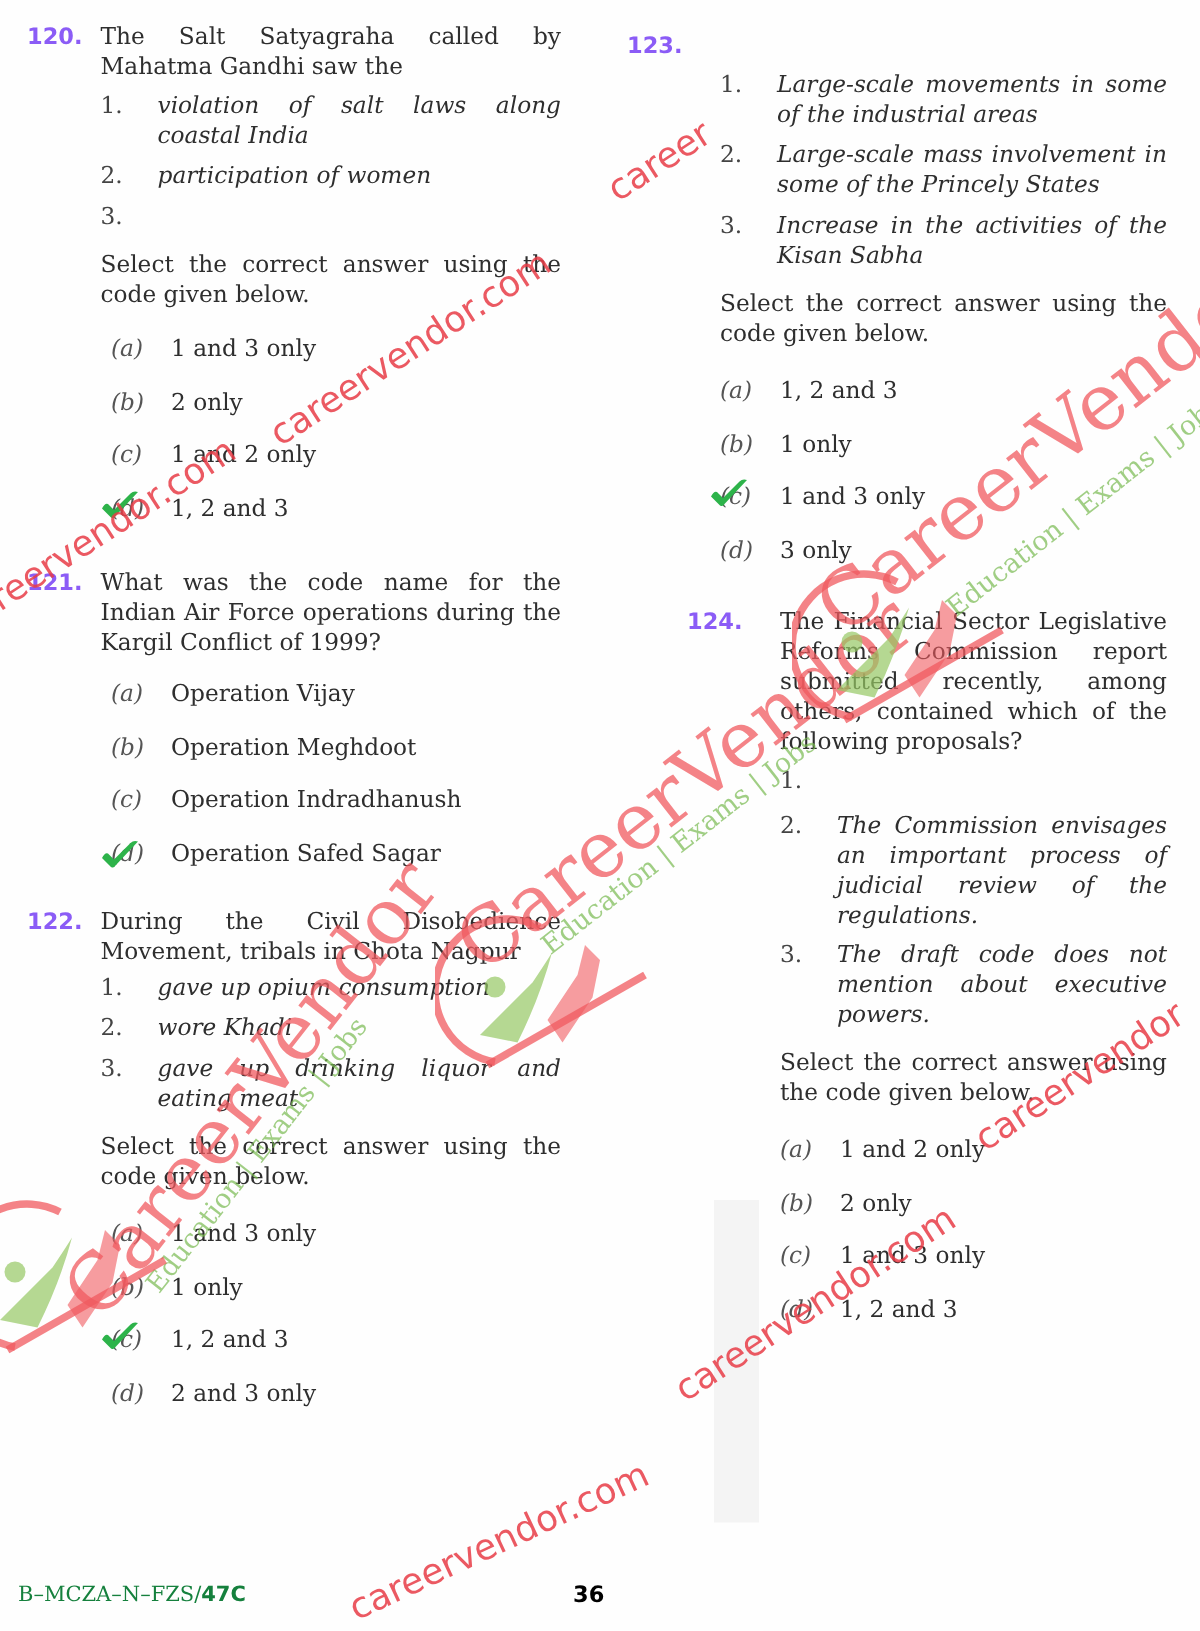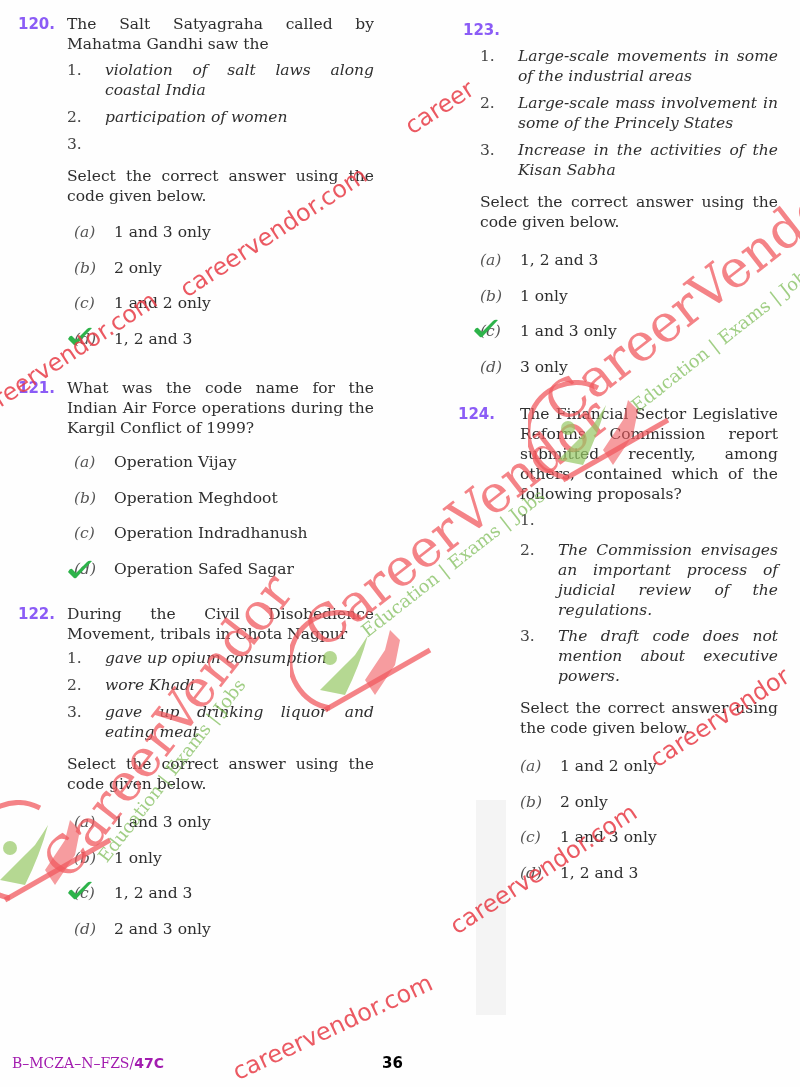--- a/index.html
+++ b/index.html
@@ -23,21 +23,21 @@
 
   .instr { margin-left: 49px; margin-top: 12px; font-size: 15.5px; line-height: 20px; text-align: justify; }
 
   .options { margin-left: 56px; margin-top: 16px; }
   .option { position: relative; display: flex; font-size: 15.5px; line-height: 20px; height: 35.5px; }
   .opt-label { width: 40px; flex: none; font-style: italic; color: #555; font-family: "DejaVu Serif", "Liberation Serif", serif; }
   .opt-text { flex: 1; }
 
   .check { position: absolute; left: -9px; top: -4px; width: 30px; height: 24px; }
 
-  .footer-code { position: absolute; left: 12px; top: 1055px; font-size: 14px; font-family: "DejaVu Serif", "Liberation Serif", serif; color: #a21caf; }
+  .footer-code { position: absolute; left: 12px; top: 1055px; font-size: 14px; font-family: "DejaVu Serif", "Liberation Serif", serif; color: #15803d; }
   .footer-code b { font-family: "DejaVu Sans", "Liberation Sans", sans-serif; }
   .page-num { position: absolute; left: 382px; top: 1054px; font-size: 15px; font-weight: bold; font-family: "DejaVu Sans", "Liberation Sans", sans-serif; color: #000000; }
 
   .wm { position: absolute; pointer-events: none; white-space: nowrap; font-family: "DejaVu Sans", "Liberation Sans", sans-serif; color: rgba(232, 60, 70, 0.85); transform-origin: left bottom; }
   .wm-big { font-family: "DejaVu Serif", "Liberation Serif", serif; color: rgba(240, 90, 95, 0.75); font-size: 52px; }
   .wm-sub { font-family: "DejaVu Serif", "Liberation Serif", serif; color: rgba(120, 185, 80, 0.7); font-size: 18px; }
   .logo { position: absolute; pointer-events: none; }
 
   .shade { position: absolute; background: rgba(200, 200, 200, 0.18); pointer-events: none; }
 </style>
@@ -161,21 +161,21 @@
             <span class="opt-text">2 and 3 only</span>
           </div>
       </div>
     </div>
   </div>
 
   <div class="col col-right" style="top:20px;">
 
     <div class="question">
       <div class="q-stem">
-        <span class="q-num" style="width:56px;margin-left:45px;">123.</span>
+        <span class="q-num" style="width:56px;">123.</span>
       </div>
       <div class="stmts" style="margin-left:62px;">
         <div class="stmt">
             <span class="stmt-num">1.</span>
             <span class="stmt-text">Large-scale movements in some of the industrial areas</span>
           </div>
         <div class="stmt">
             <span class="stmt-num">2.</span>
             <span class="stmt-text">Large-scale mass involvement in some of the Princely States</span>
           </div>

